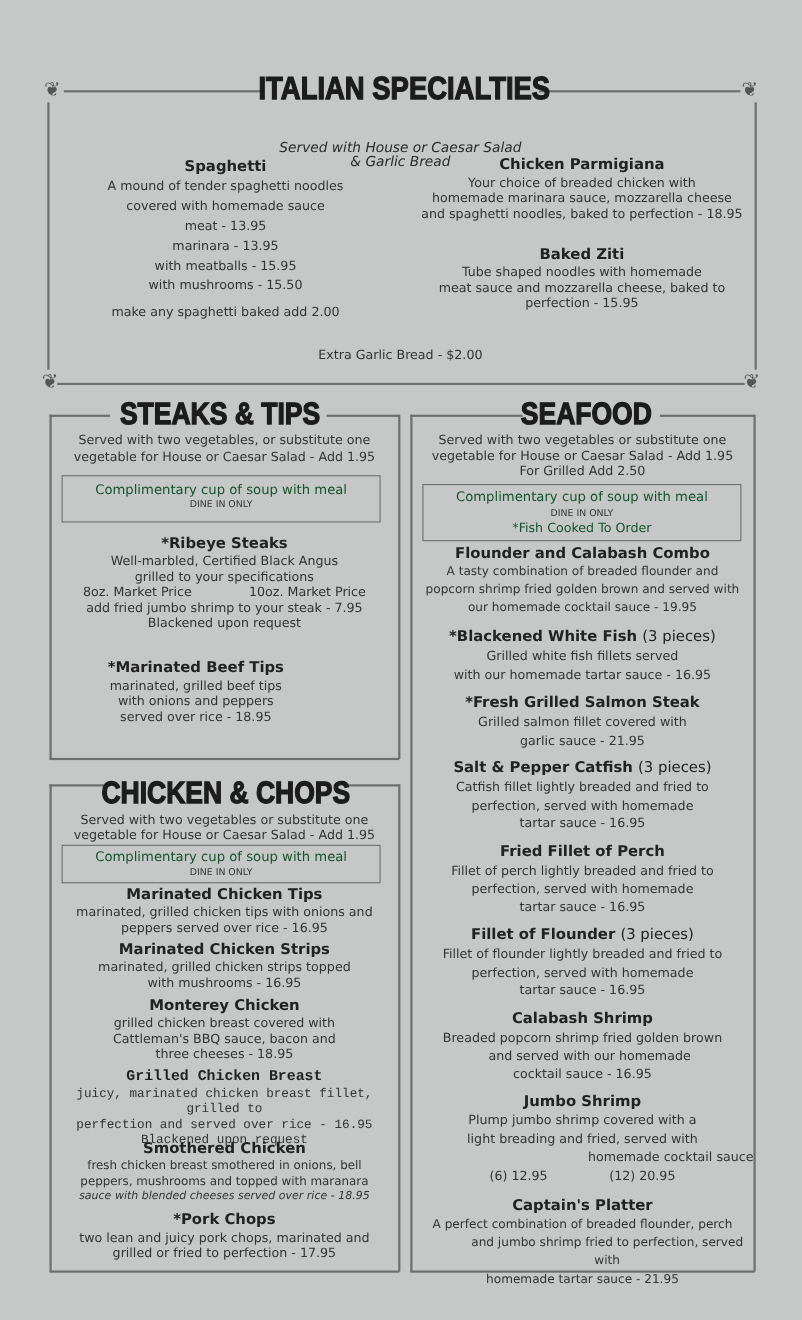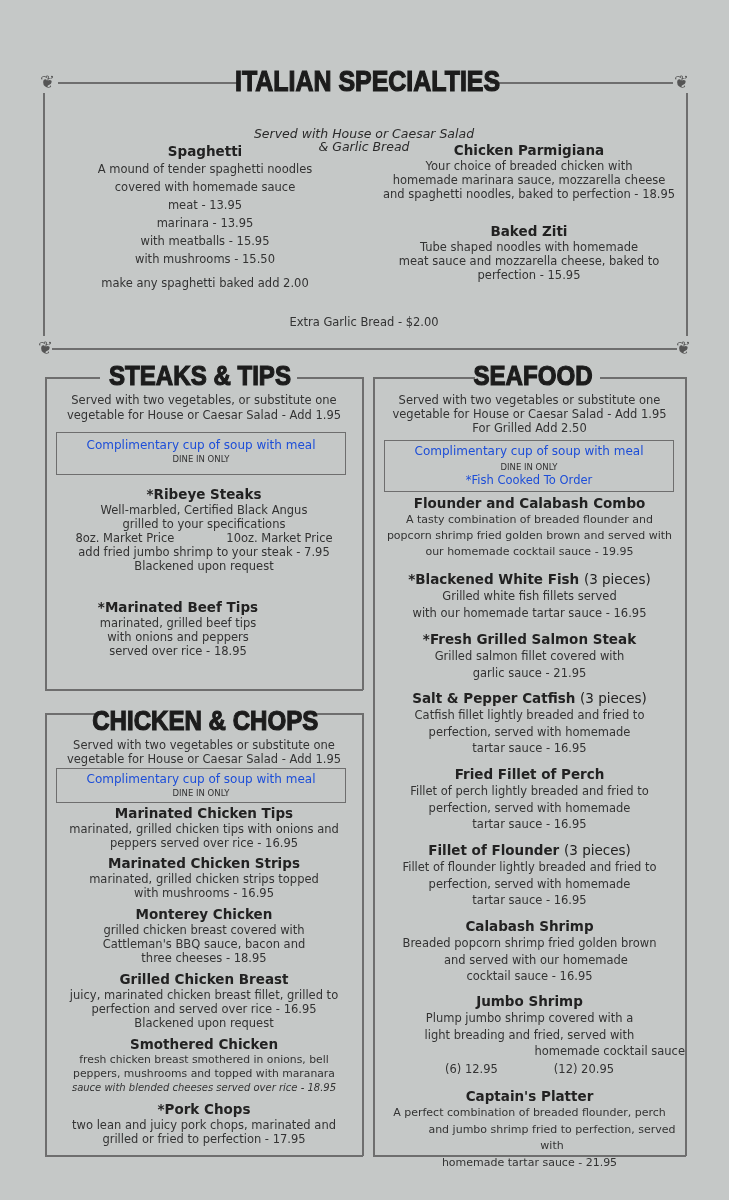--- a/index.html
+++ b/index.html
@@ -15,21 +15,21 @@
     transform-origin:center; white-space:nowrap; text-align:center; line-height:30px;
     -webkit-text-stroke:1.2px #1c1c1c;
   }
   .ital-sub { font-style:italic; font-size:12.5px; text-align:center; line-height:13px; color:#2a2a2a;margin-top:29px; }
   .c { text-align:center; }
   .name { font-weight:bold; font-size:13.5px; line-height:17px; color:#222; }
   .name .pcs { font-weight:normal; }
   .desc { font-size:11.5px; line-height:16px; color:#333; }
   .desc2 { font-size:11.5px; line-height:17px; color:#333; }
   .soupbox { position:absolute; border:1.5px solid #6e6e6e; box-sizing:border-box; text-align:center; }
-  .soup { font-size:12px; line-height:15px; color:#1d4ed8; }
+  .soup { font-size:12px; line-height:15px; color:#14532d; }
   .dine { font-size:8.5px; line-height:12px; color:#333; }
   .ornament { position:absolute; font-size:18px; color:#555; line-height:18px; }
   .price-row { display:flex; justify-content:center; gap:60px; }
 </style>
 </head>
 <body>
 
 <div>
 
   <div class="line" style="left:58px; top:82px; width:180px; height:1.5px;"></div>
@@ -149,21 +149,21 @@
     <div class="desc" style="line-height:14px;">with mushrooms  - 16.95</div>
   </div>
 
   <div class="abs c" style="left:46px; top:906px; width:316px;">
     <div class="name">Monterey Chicken</div>
     <div class="desc" style="line-height:14px;">grilled chicken breast covered with</div>
     <div class="desc" style="line-height:14px;">Cattleman's BBQ sauce, bacon and</div>
     <div class="desc" style="line-height:14px;">three cheeses  - 18.95</div>
   </div>
 
-  <div class="abs c" style="left:46px; top:971px; width:316px;">
+  <div class="abs c" style="left:46px; top:971px; width:316px;font-family:Liberation Mono, monospace;">
     <div class="name">Grilled Chicken Breast</div>
     <div class="desc" style="line-height:14px;">juicy, marinated chicken breast fillet, grilled to</div>
     <div class="desc" style="line-height:14px;">perfection and served over rice  - 16.95</div>
     <div class="desc" style="line-height:14px;">Blackened upon request</div>
   </div>
 
   <div class="abs c" style="left:46px; top:1036px; width:316px;">
     <div class="name">Smothered Chicken</div>
     <div class="desc" style="line-height:14px; font-size:10.8px;">fresh chicken breast smothered in onions, bell</div>
     <div class="desc" style="line-height:14px; font-size:10.8px;">peppers, mushrooms and topped with maranara</div>

